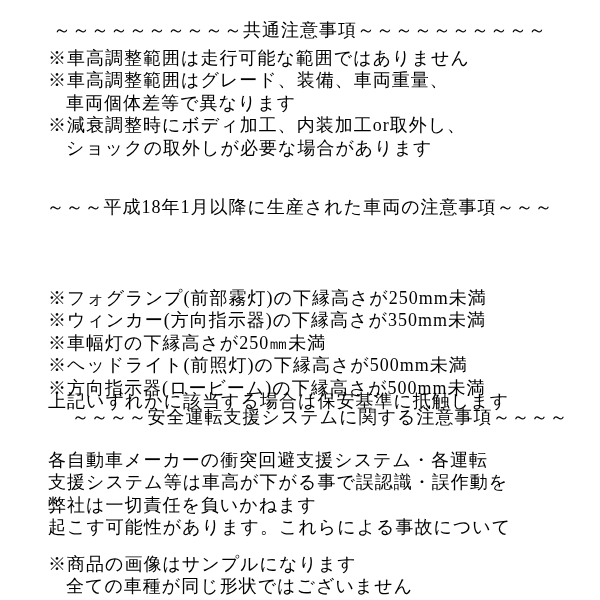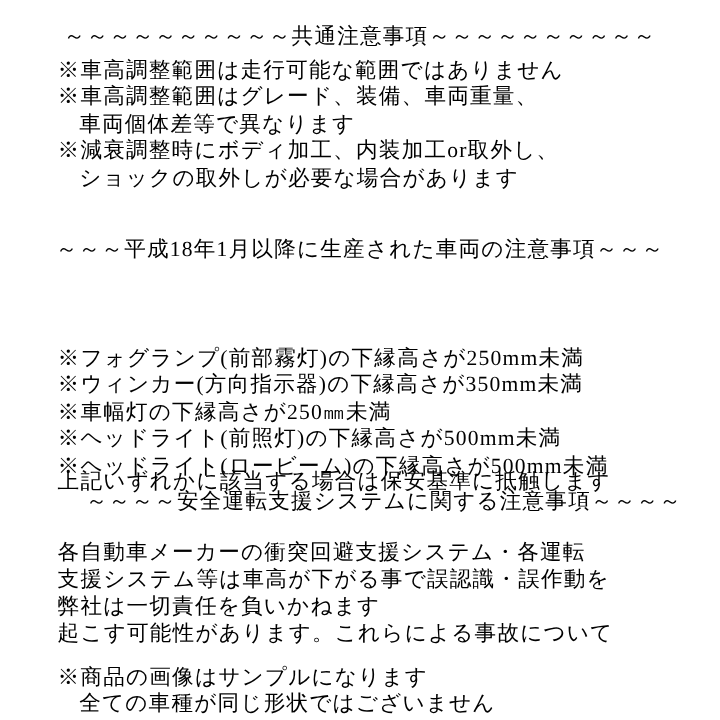--- a/index.html
+++ b/index.html
@@ -62,21 +62,21 @@
     <div class="line indent">ショックの取外しが必要な場合があります</div>
   </div>
 
   <div id="header-h18" class="section-header">～～～平成18年1月以降に生産された車両の注意事項～～～</div>
 
   <div id="para-h18" class="para">
     <div class="line">※フォグランプ(前部霧灯)の下縁高さが250mm未満</div>
     <div class="line">※ウィンカー(方向指示器)の下縁高さが350mm未満</div>
     <div class="line">※車幅灯の下縁高さが250㎜未満</div>
     <div class="line">※ヘッドライト(前照灯)の下縁高さが500mm未満</div>
-    <div class="line">※ヘッドライト(ロービーム)の下縁高さが500mm未満</div>
+    <div class="line">※方向指示器(ロービーム)の下縁高さが500mm未満</div>
   </div>
 
   <div id="statement-line" class="para">
     <div class="line">上記いずれかに該当する場合は保安基準に抵触します</div>
   </div>
 
   <div id="header-safety" class="section-header">～～～～安全運転支援システムに関する注意事項～～～～</div>
 
   <div id="para-safety" class="para">
     <div class="line">各自動車メーカーの衝突回避支援システム・各運転</div>

